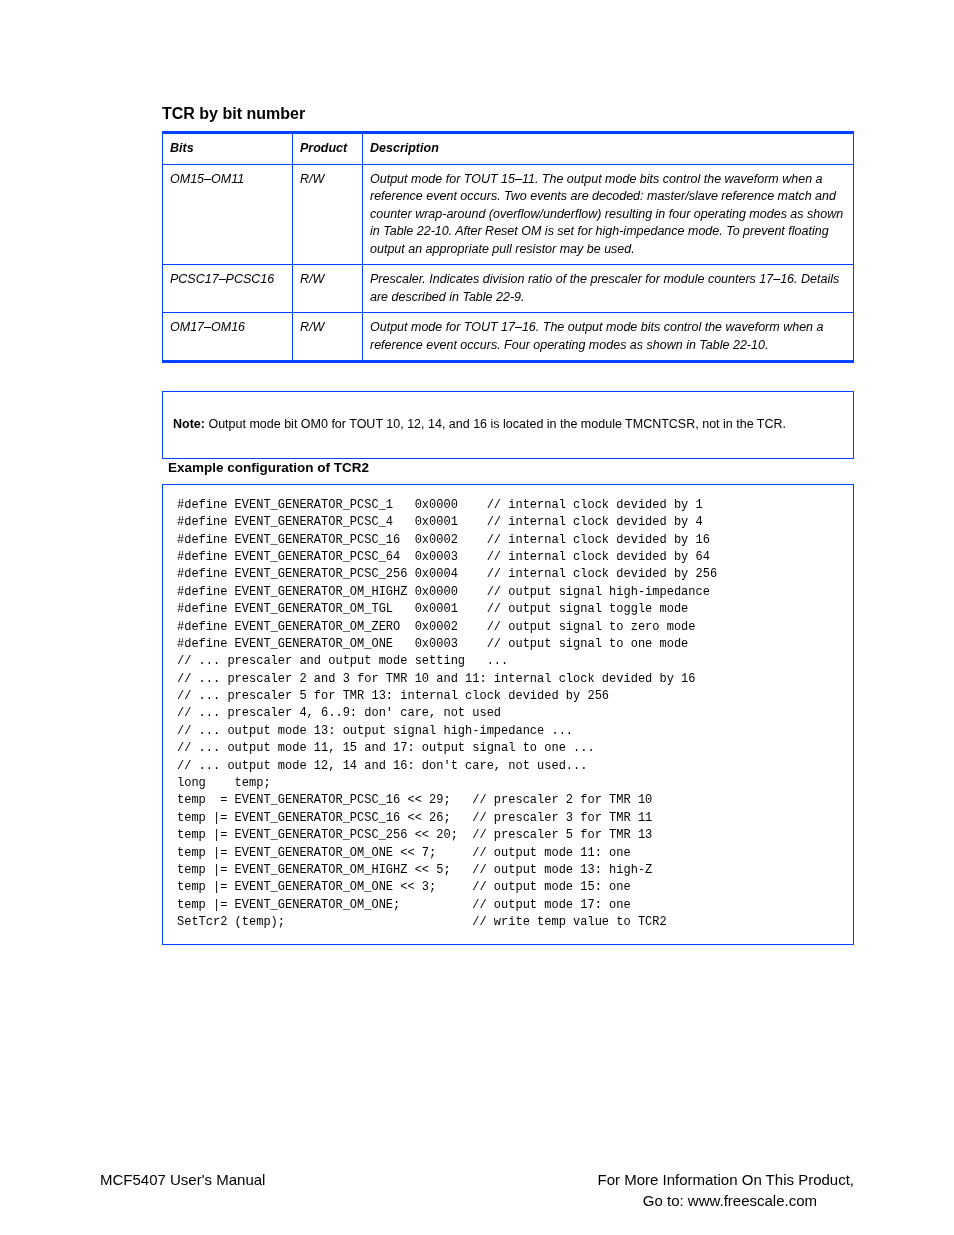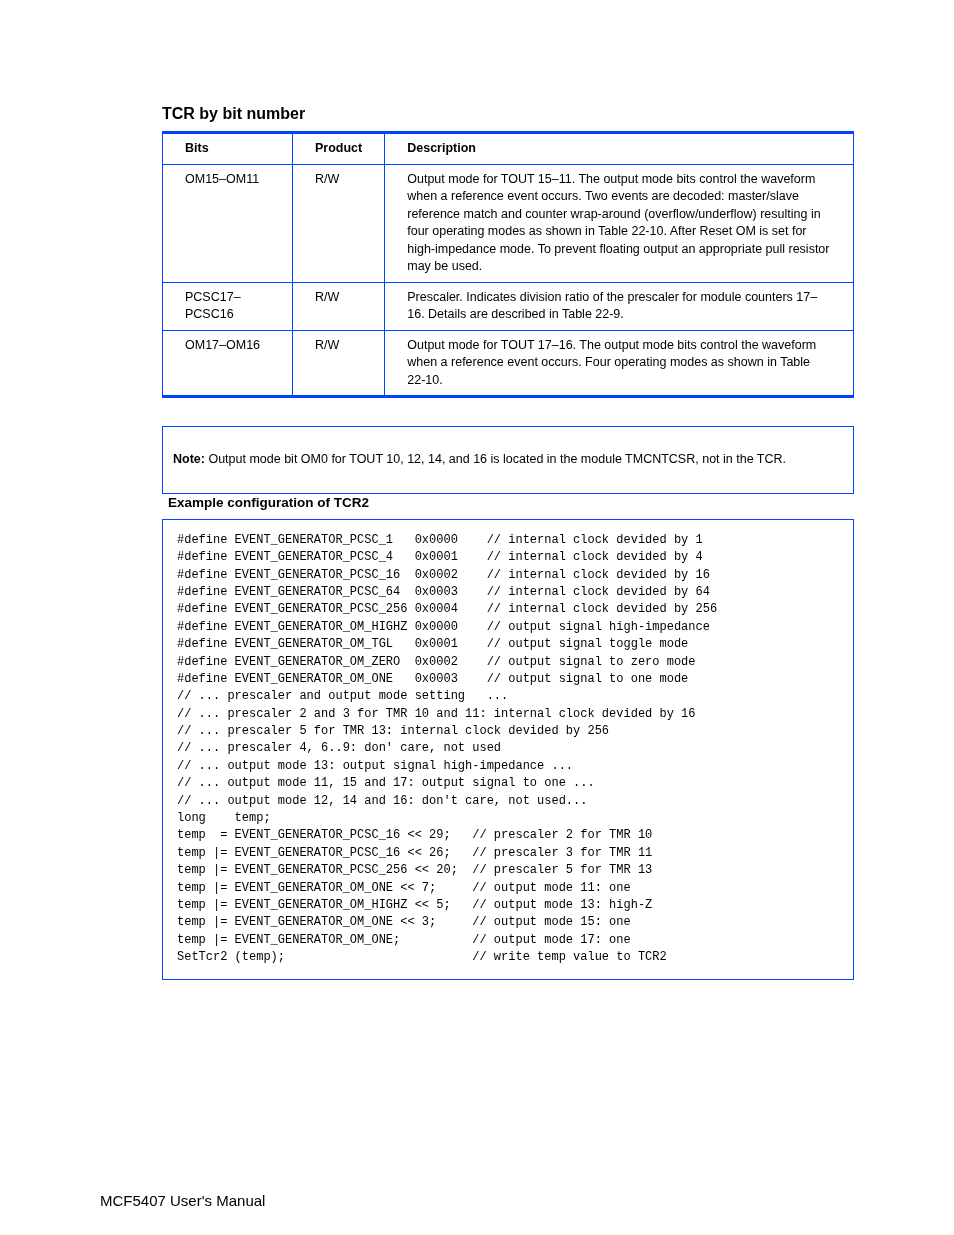--- a/index.html
+++ b/index.html
@@ -33,22 +33,23 @@
   }
   .tcr-table {
     border-collapse: collapse;
     width: 100%;
   }
   .tcr-table thead tr:first-child td {
     border-top: 3px solid var(--blue);
   }
   .tcr-table td {
     border: 1px solid var(--border-blue);
-    padding: 6px 22px;
+    padding: 6px 7px;
     vertical-align: top;
+    font-style: italic;
   }
   .tcr-table .head {
     font-weight: bold;
     white-space: nowrap;
   }
   .tcr-table .col-bits   { width: 130px; }
   .tcr-table .col-access { width:  70px; }
   .tcr-table .col-desc   { }
   .tcr-table tbody tr:last-child td {
     border-bottom: 3px solid var(--blue);
@@ -157,13 +158,15 @@
 temp |= EVENT_GENERATOR_OM_ONE &lt;&lt; 7;     // output mode 11: one
 temp |= EVENT_GENERATOR_OM_HIGHZ &lt;&lt; 5;   // output mode 13: high-Z
 temp |= EVENT_GENERATOR_OM_ONE &lt;&lt; 3;     // output mode 15: one
 temp |= EVENT_GENERATOR_OM_ONE;          // output mode 17: one
 SetTcr2 (temp);                          // write temp value to TCR2</div>
 
 </div>
 
 <div class="footer">
   <span>MCF5407 User's Manual</span>
+  <span style="white-space:pre; text-align:center;">For More Information On This Product,
+  Go to: www.freescale.com</span>
 </div>
 
 </body></html>

